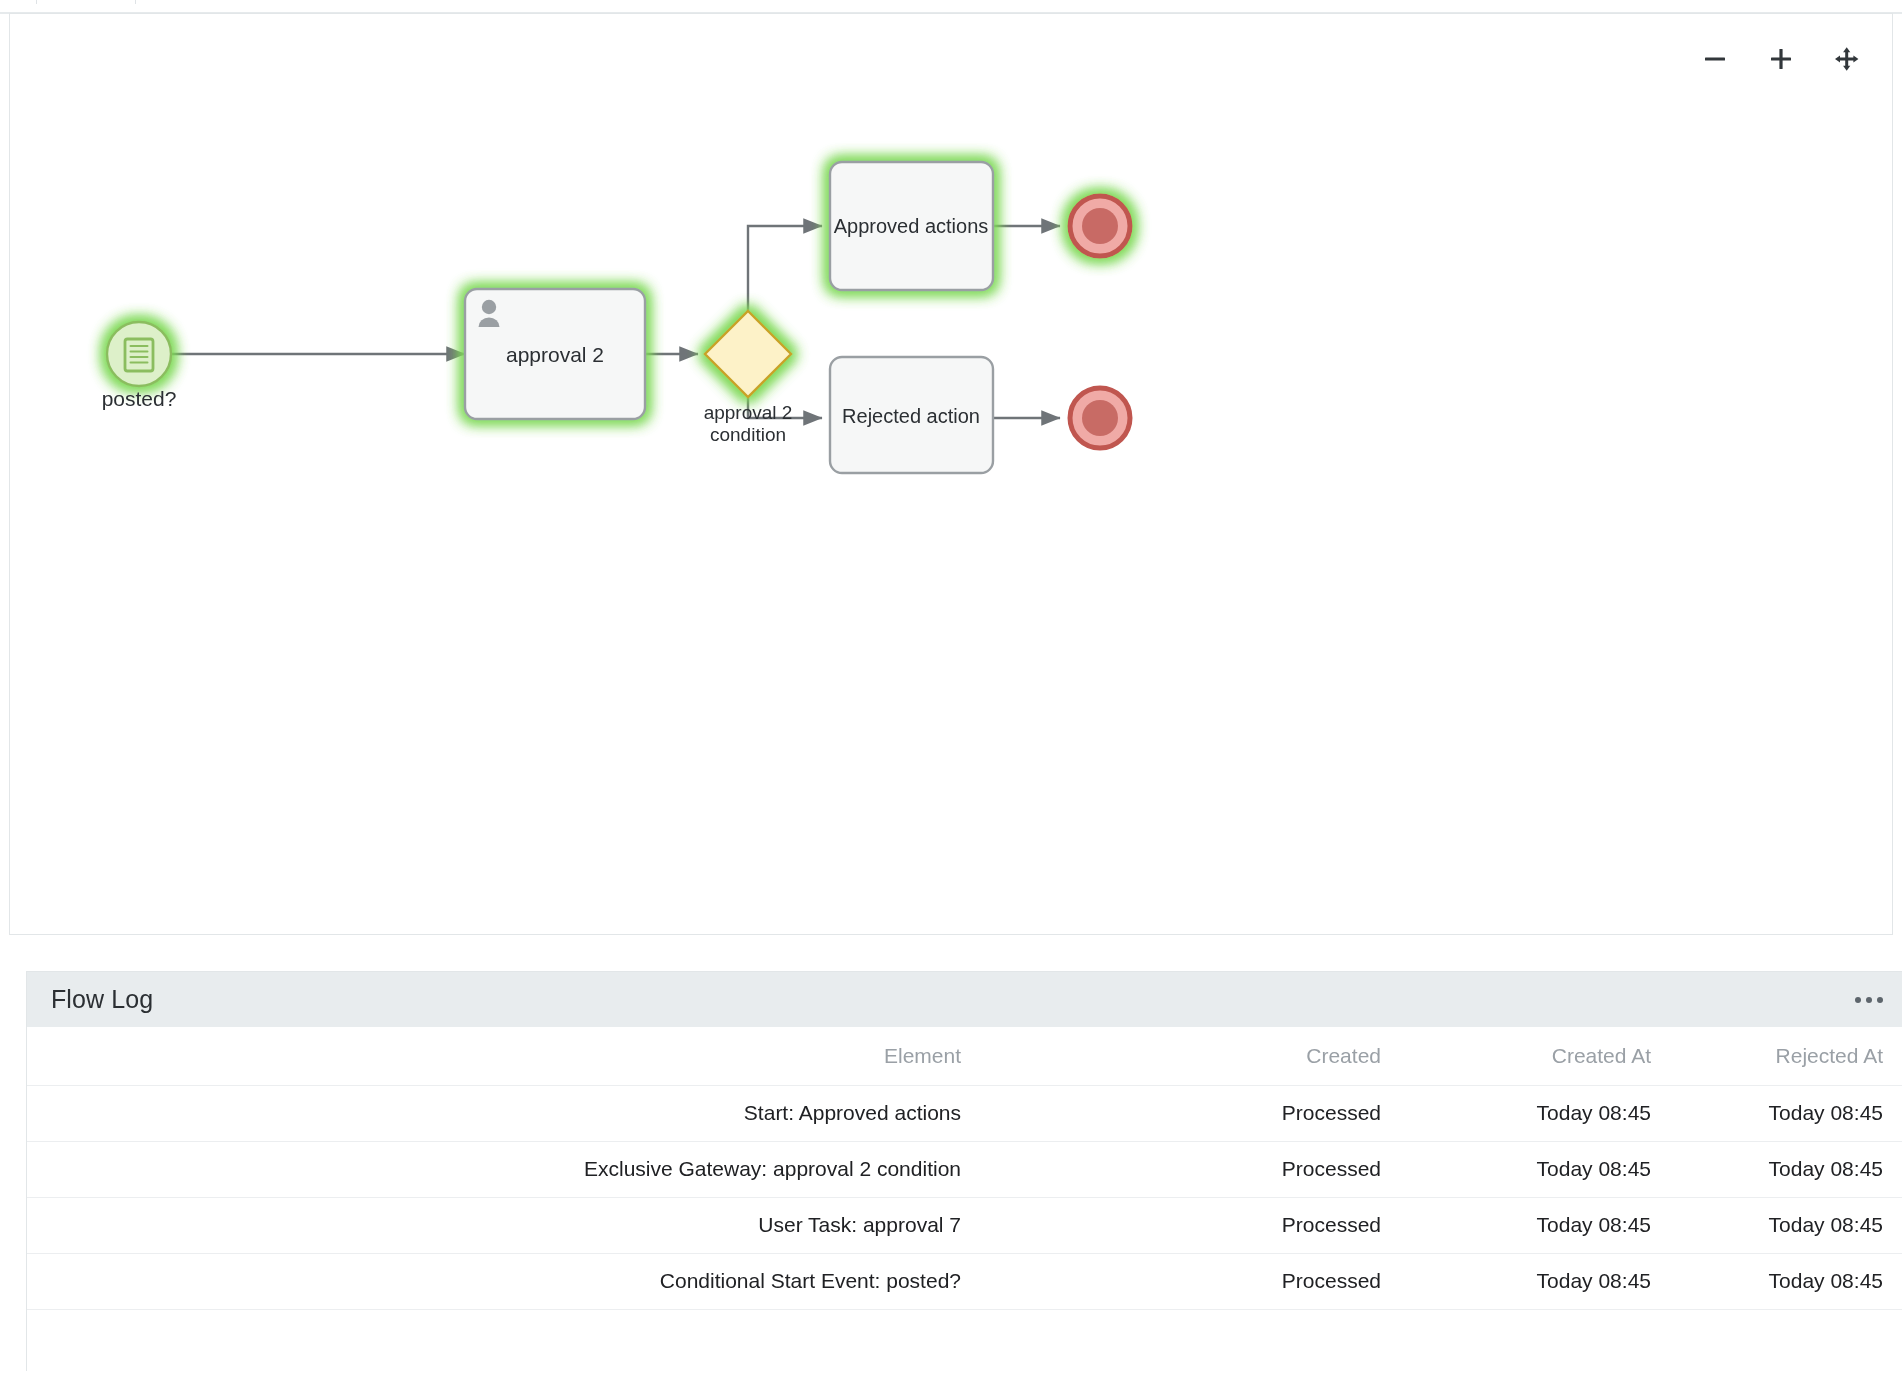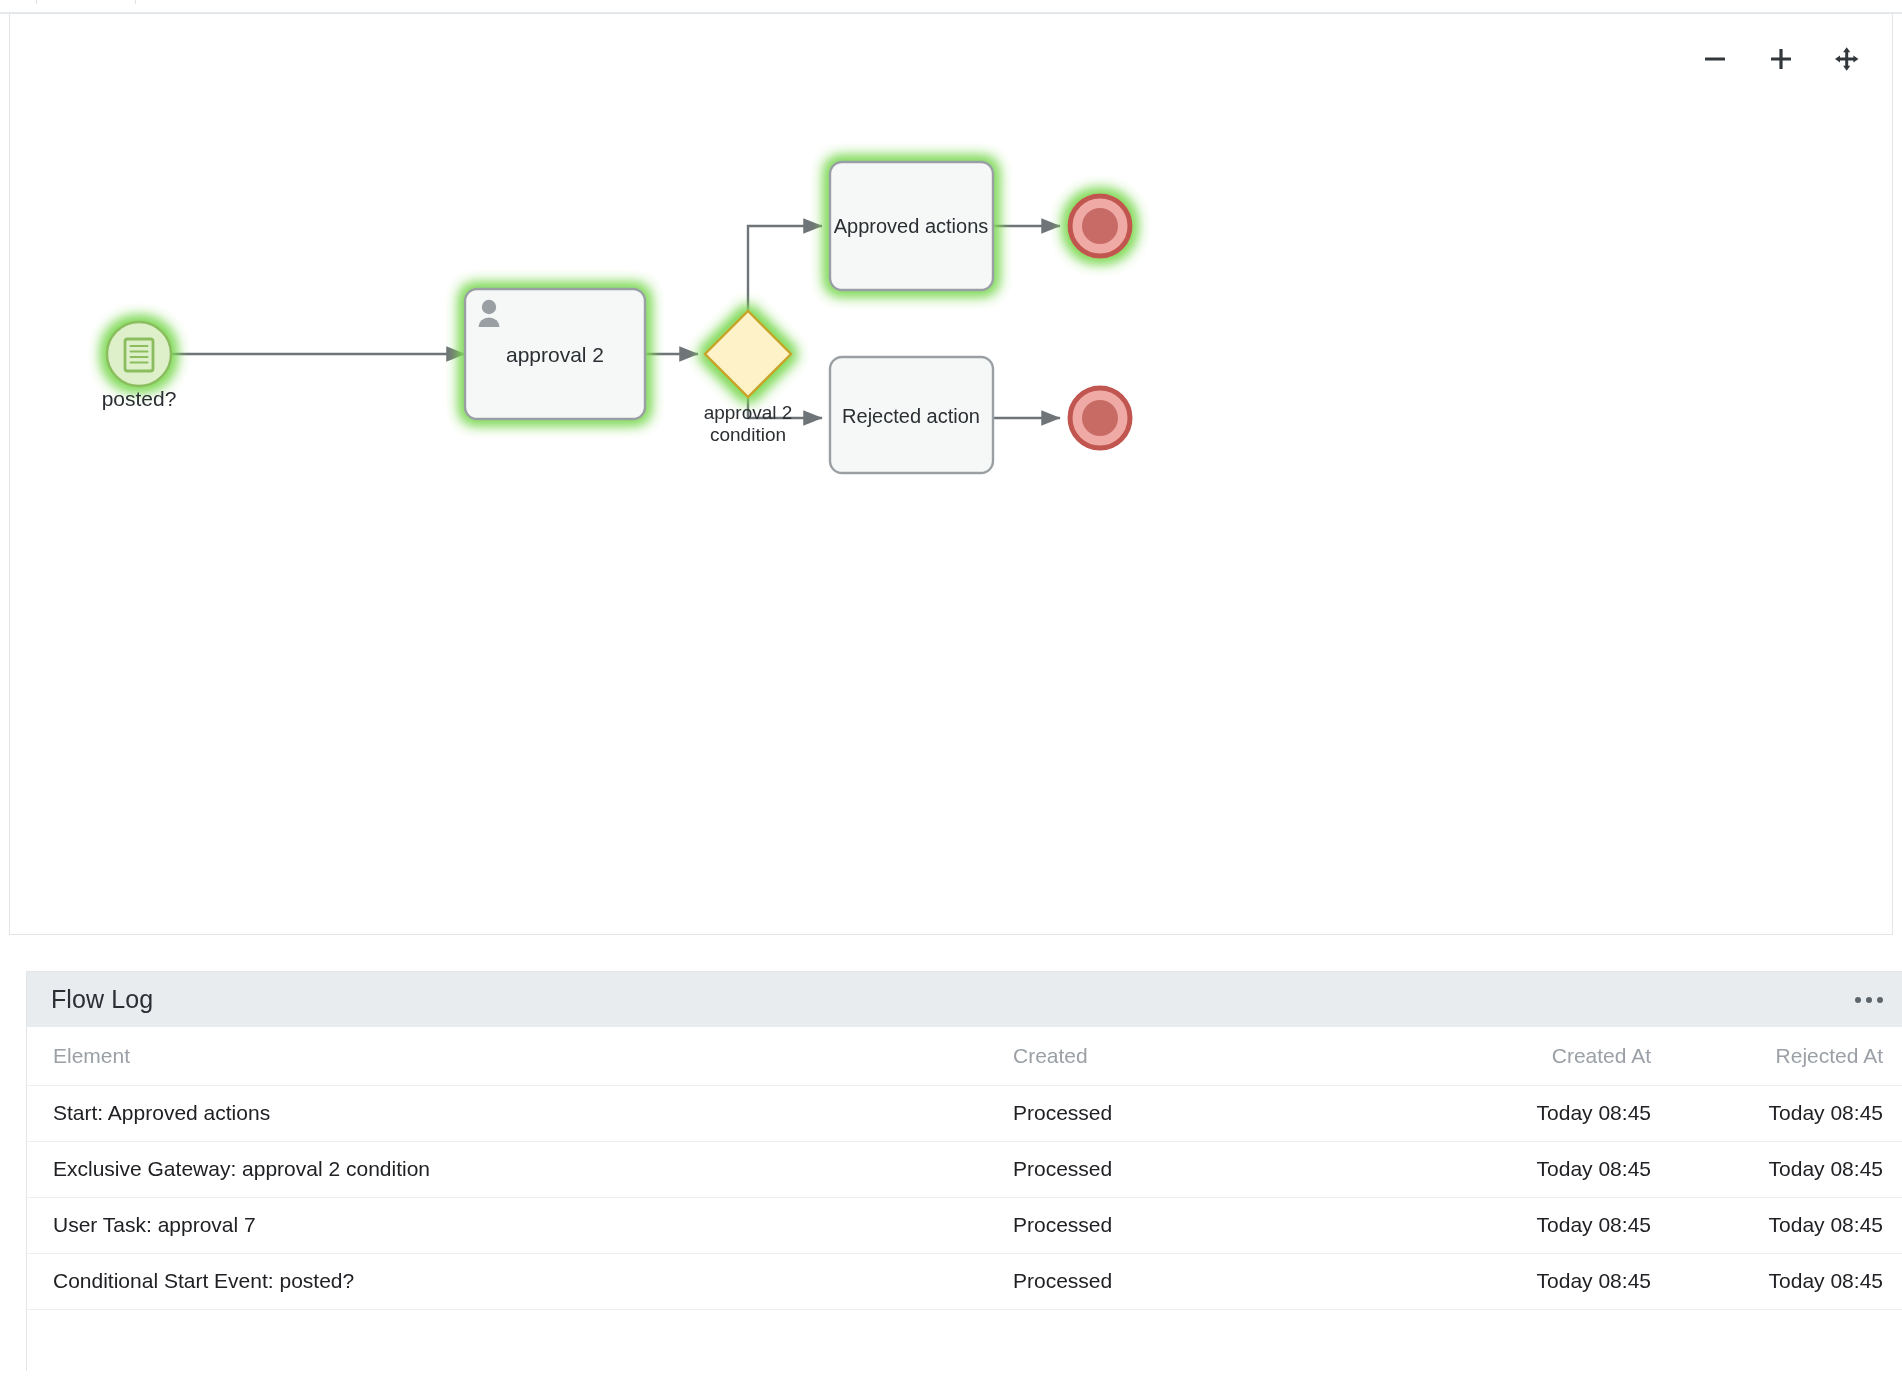--- a/index.html
+++ b/index.html
@@ -118,20 +118,21 @@
   table.flow-table td {
     font-size: 21px;
     font-weight: normal;
     padding: 0 26px;
     height: 56px;
     vertical-align: middle;
     border-bottom: 1px solid #eceef0;
     white-space: nowrap;
     overflow: hidden;
     text-overflow: ellipsis;
+    text-align: right;
   }
   table.flow-table th {
     color: #9aa0a6;
     height: 58px;
   }
   table.flow-table td { color: #202124; }
 
   .col-element  { width: 960px; text-align: left; }
   .col-status   { width: 420px; text-align: left; }
   .col-created  { width: 270px; text-align: right; }

